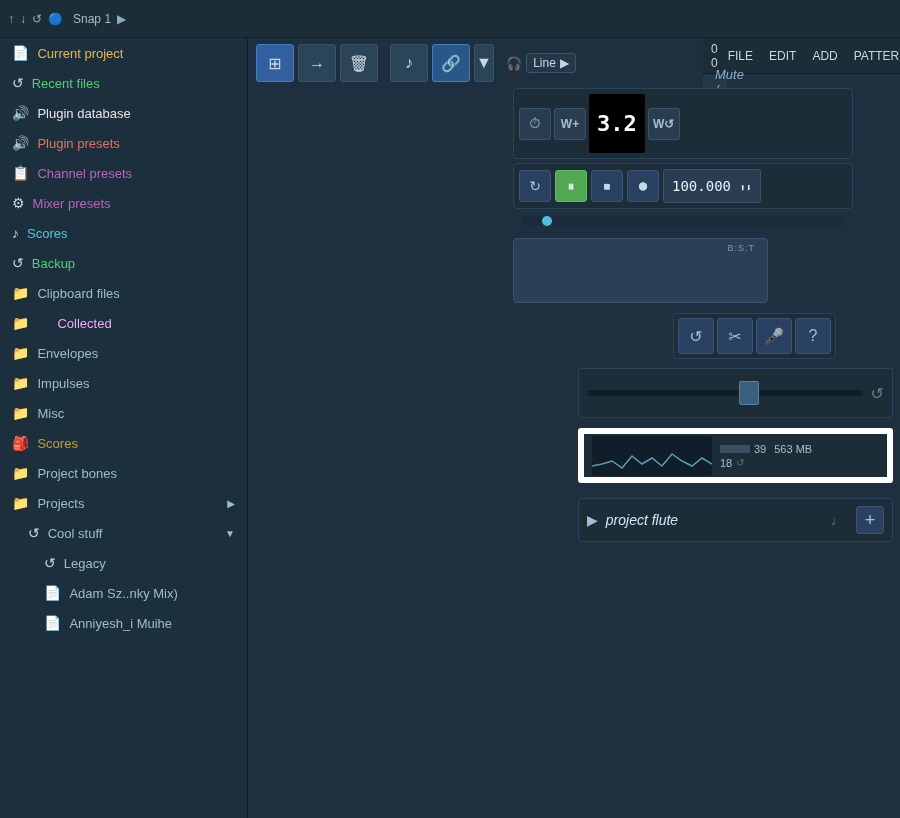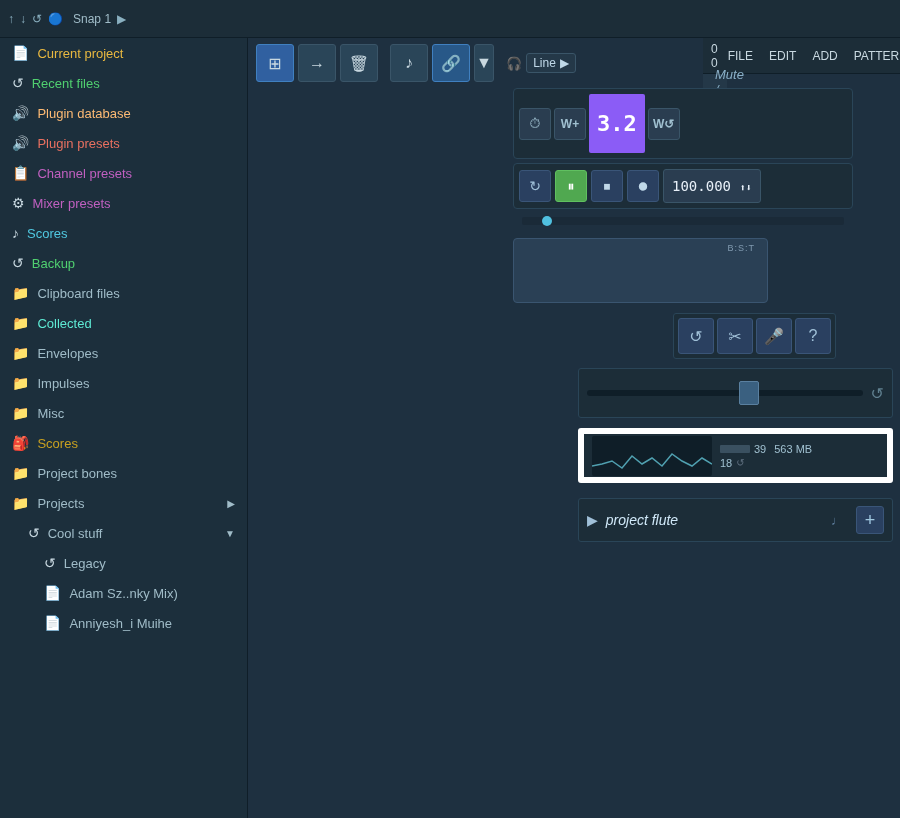--- a/index.html
+++ b/index.html
@@ -54,28 +54,28 @@
       padding: 7px 12px;
       gap: 8px;
       cursor: pointer;
       white-space: nowrap;
     }
     .sidebar-item .icon { font-size: 14px; }
     .sidebar-item .label { font-size: 13px; }
 
     .sidebar-item.current-project .label { color: #e8b840; }
     .sidebar-item.recent-files .label { color: #50d070; }
-    .sidebar-item.plugin-database .label { color: #fdba74; }
+    .sidebar-item.plugin-database .label { color: #e5e5e5; }
     .sidebar-item.plugin-presets .label { color: #e87060; }
     .sidebar-item.channel-presets .label { color: #c060c0; }
     .sidebar-item.mixer-presets .label { color: #c060c0; }
     .sidebar-item.scores .label { color: #50c8e0; }
     .sidebar-item.backup .label { color: #50d070; }
     .sidebar-item.clipboard .label { color: #a0bcc8; }
-    .sidebar-item.collected .label { color: #5eead4; }
+    .sidebar-item.collected .label { color: #f0abfc; margin-left: 20px; }
     .sidebar-item.envelopes .label { color: #a0bcc8; }
     .sidebar-item.impulses .label { color: #a0bcc8; }
     .sidebar-item.misc .label { color: #a0bcc8; }
     .sidebar-item.packs .label { color: #c8a020; }
     .sidebar-item.project-bones .label { color: #a0bcc8; }
     .sidebar-item.projects .label { color: #a0bcc8; }
     .sidebar-item.cool-stuff .label { color: #a0bcc8; }
     .sidebar-item.legacy .label { color: #a0bcc8; }
     .sidebar-item.file-item .label { color: #a0bcc8; }
 
@@ -139,21 +139,21 @@
       border-radius: 3px;
       display: flex;
       align-items: center;
       justify-content: center;
       cursor: pointer;
       color: #a0c0d0;
       font-size: 14px;
     }
 
     .bpm-display {
-      background: #8b5cf6;
+      background: #000000;
       color: #ffffff;
       font-size: 22px;
       font-weight: bold;
       padding: 17px 8px;
       border-radius: 2px;
       font-family: monospace;
       min-width: 52px;
       text-align: center;
     }
 

